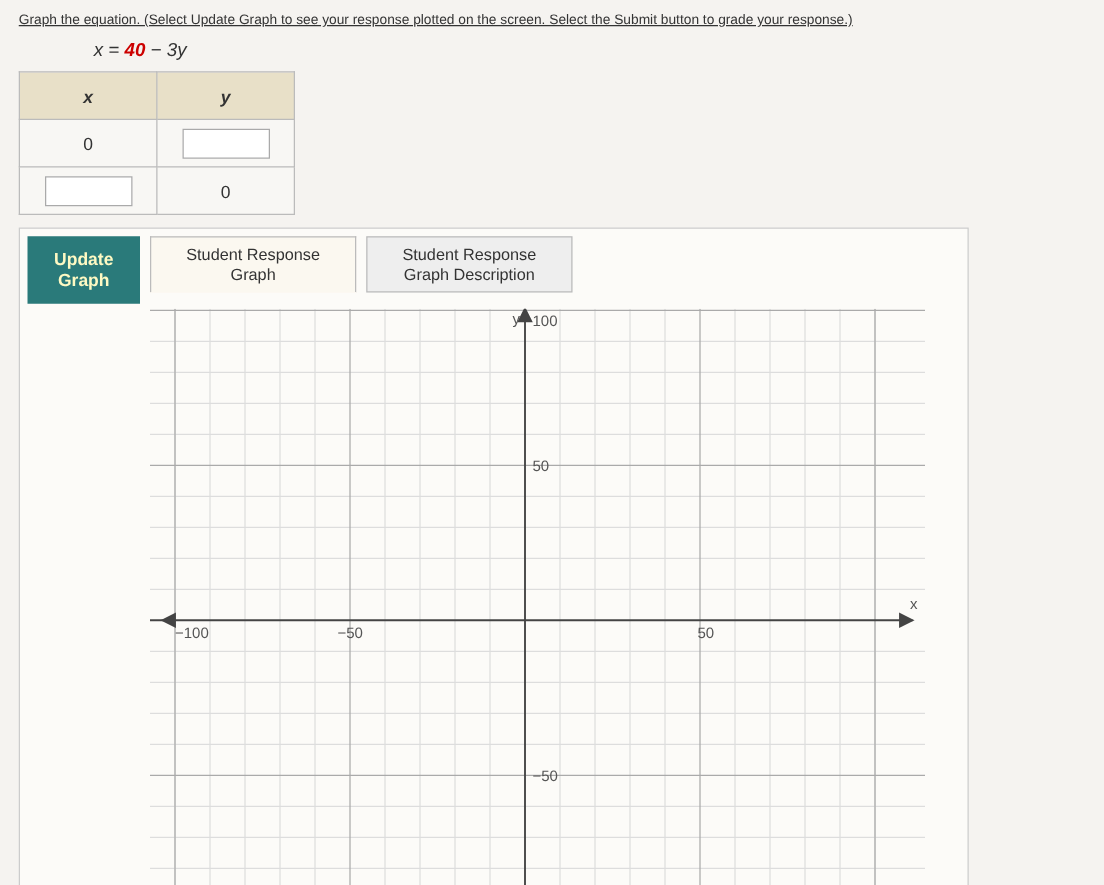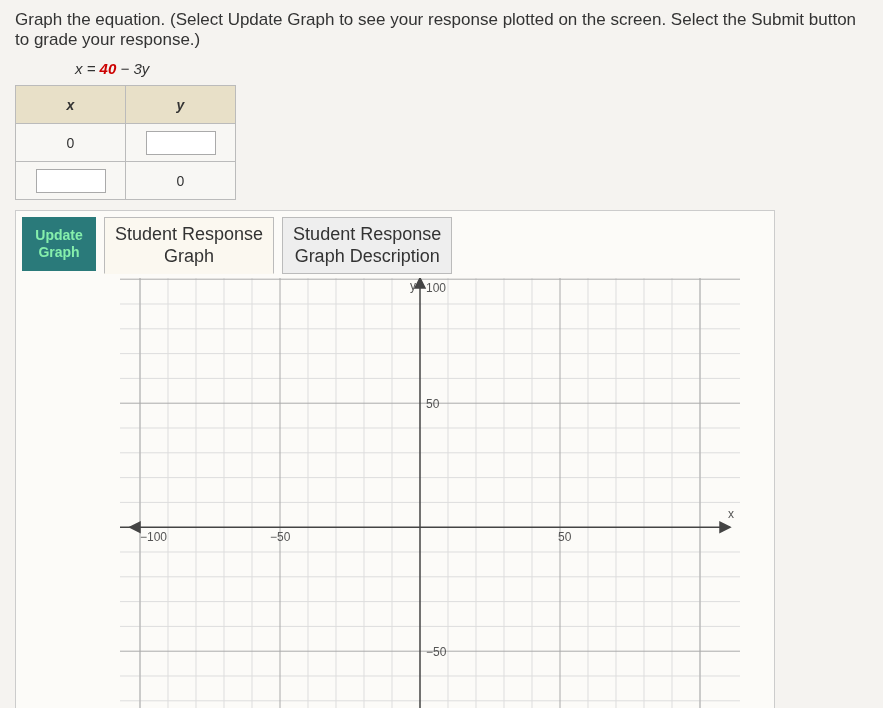--- a/index.html
+++ b/index.html
@@ -4,21 +4,21 @@
   <style>
     * { box-sizing: border-box; margin:0; padding:0; }
     body {
       font-family: Arial, sans-serif;
       font-size: 13px;
       color: #333;
       background: #f5f3f0;
       padding: 10px 15px;
       width: 883px;
     }
-    .instructions { margin-bottom: 10px; font-size: 17px; }
+    .instructions { margin-bottom: 10px; font-size: 11px; text-decoration: underline; }
     .equation { margin: 8px 0 8px 60px; font-style: italic; font-size: 15px; }
     .equation .red { color: #c00; font-weight: bold; }
     .xy-table { border-collapse: collapse; margin-bottom: 10px; }
     .xy-table th, .xy-table td {
       border: 1px solid #bbb;
       width: 110px; height: 38px;
       text-align: center;
       vertical-align: middle;
       font-size: 14px;
       background: #f8f7f4;
@@ -32,34 +32,34 @@
     }
     .graph-container {
       border: 1px solid #ccc;
       width: 760px;
       padding: 6px;
       background: #fcfbf8;
     }
     .tab-row { display: flex; gap: 8px; align-items:flex-start; margin-bottom: 4px; }
     .update-btn {
       background: #2a7a7a;
-      color: #86efac;
+      color: #fef9c3;
       border: none;
       padding: 10px 12px;
       font-size: 14px;
       font-weight: bold;
       line-height: 1.2;
       text-align: center;
       cursor: pointer;
-      width: 74px;
+      width: 90px;
     }
     .tab {
       border: 1px solid #bbb;
-      padding: 6px 10px;
-      font-size: 18px;
+      padding: 6px 28px;
+      font-size: 13px;
       background: #eee;
       text-align: center;
       line-height: 1.2;
       cursor: pointer;
     }
     .tab.active { background: #fbf8f0; border-bottom: 1px solid #fbf8f0; }
     .graph-area {
       margin-left: 98px;
       background: #fcfbf8;
     }

